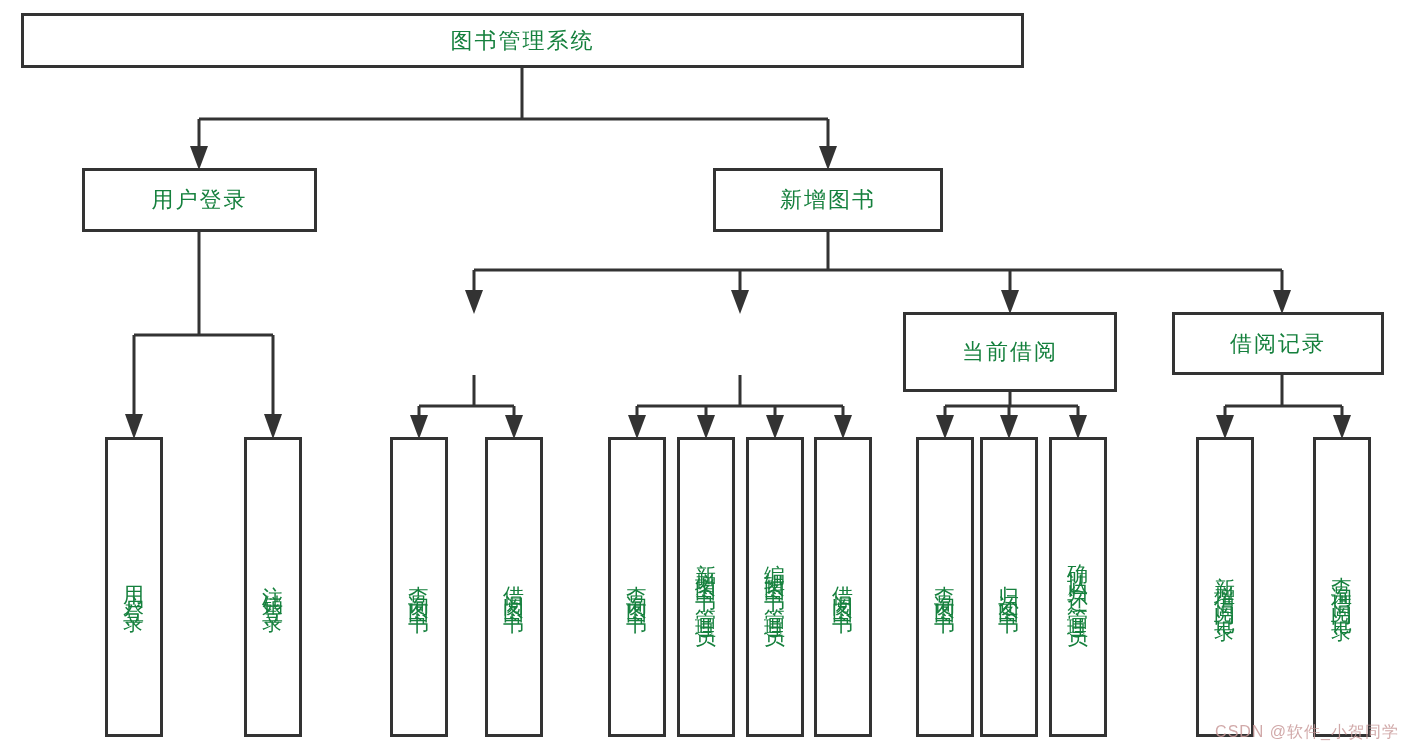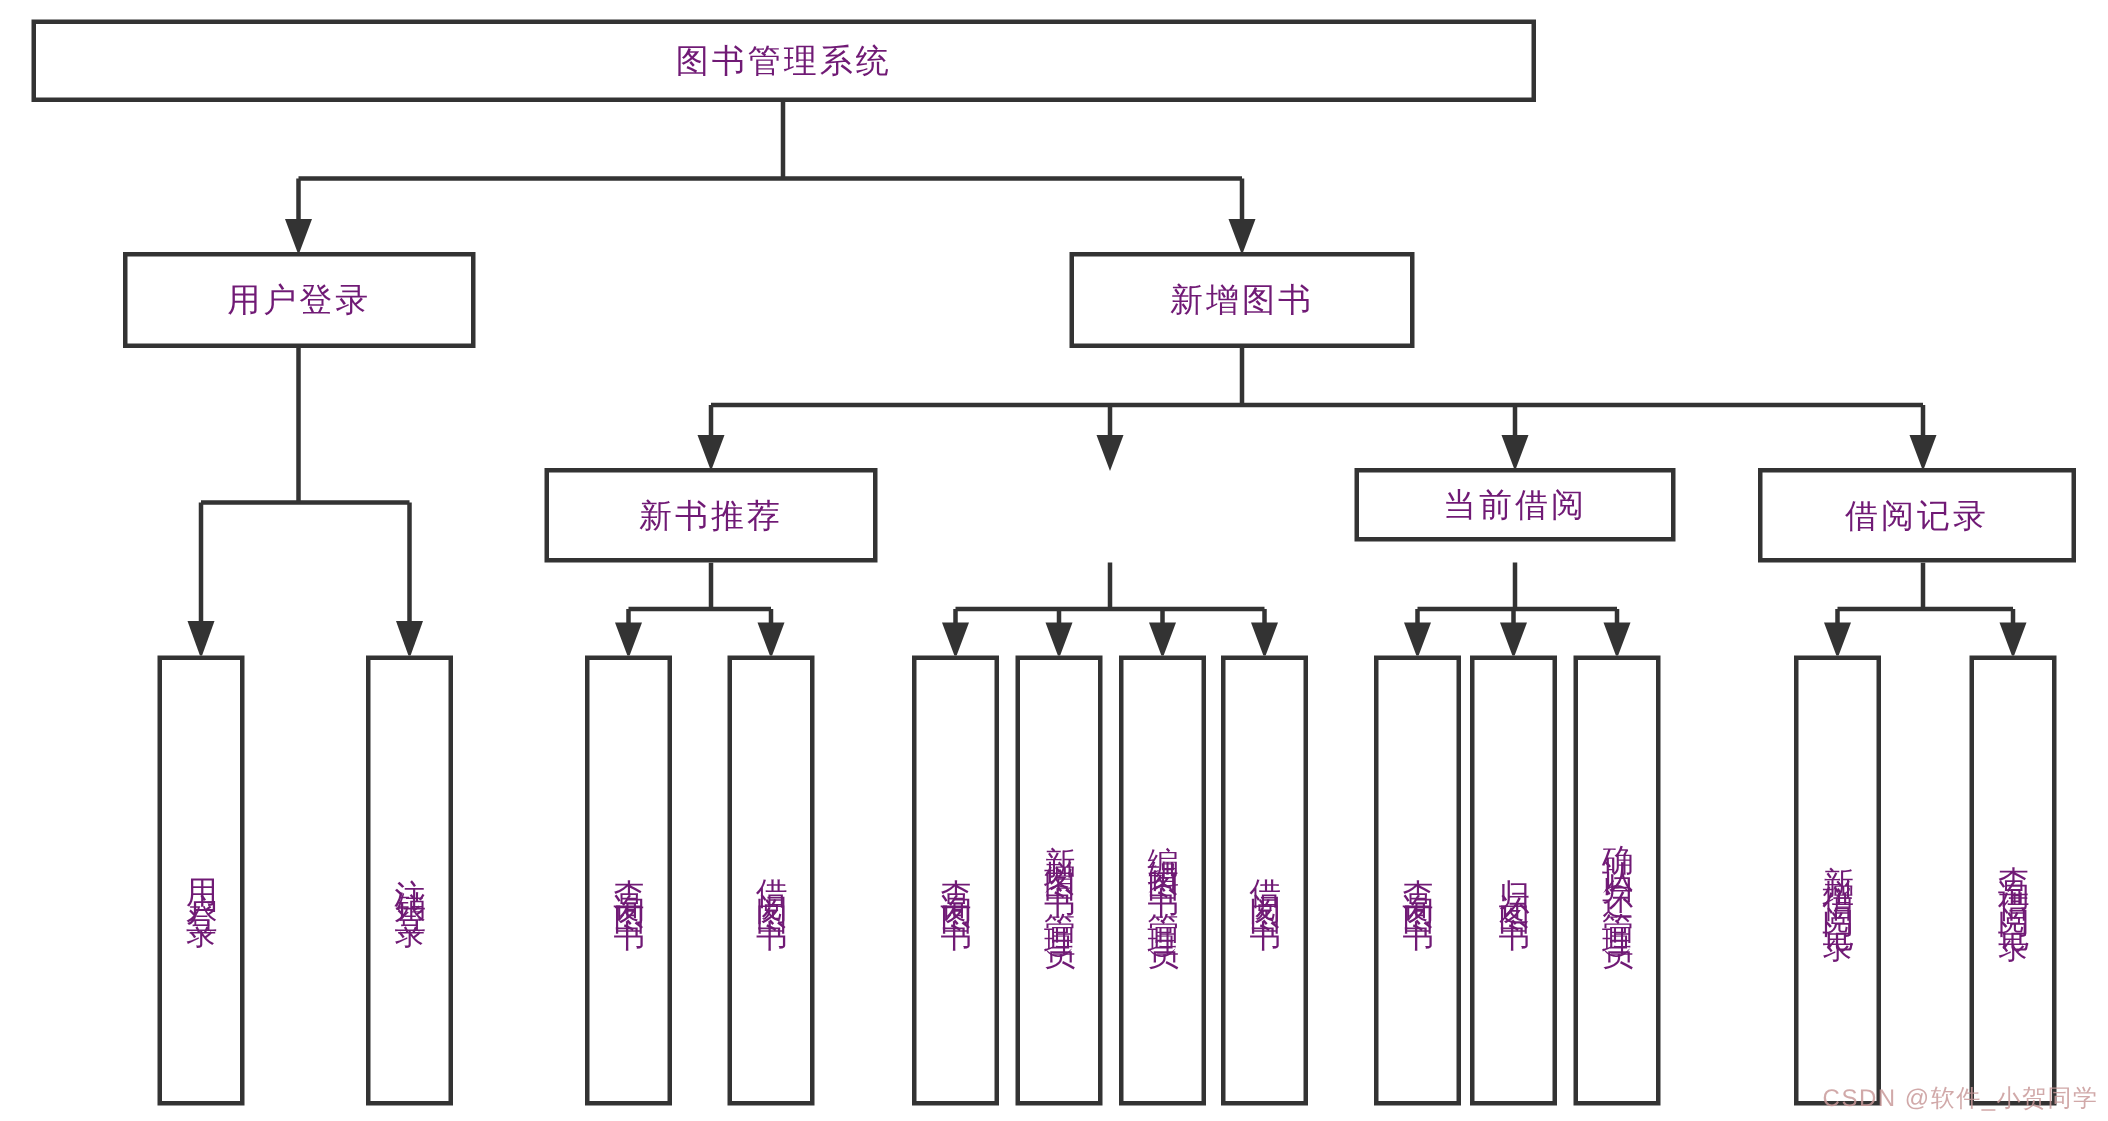--- a/index.html
+++ b/index.html
@@ -19,21 +19,21 @@
     background:#ffffff;
     border:3px solid #333333;
     display:flex;
     align-items:center;
     justify-content:center;
     z-index:2;
   }
   .node .lbl{
     font-size:22px;
     letter-spacing:2px;
-    color:#701a75;
+    color:#15803d;
     white-space:nowrap;
   }
   .leaf .lbl{
     writing-mode:vertical-lr;
     text-orientation:mixed;
     font-size:21px;
     line-height:1;
     letter-spacing:9px;
     white-space:normal;
   }
@@ -97,24 +97,21 @@
     <span class="lbl">图书管理系统</span>
   </div>
 
   <div class="node" style="left:82px;top:168px;width:235px;height:64px">
     <span class="lbl">用户登录</span>
   </div>
   <div class="node" style="left:713px;top:168px;width:230px;height:64px">
     <span class="lbl">新增图书</span>
   </div>
 
-  <div class="node" style="left:363px;top:312px;width:222px;height:63px">
-    <span class="lbl">新书推荐</span>
-  </div>
-  <div class="node" style="left:903px;top:312px;width:214px;height:49px">
+  <div class="node" style="left:903px;top:312px;width:214px;height:80px">
     <span class="lbl">当前借阅</span>
   </div>
   <div class="node" style="left:1172px;top:312px;width:212px;height:63px">
     <span class="lbl">借阅记录</span>
   </div>
 
   <div class="node leaf" style="left:105px;top:437px;width:58px;height:300px">
     <span class="lbl">用户登录</span>
   </div>
   <div class="node leaf" style="left:244px;top:437px;width:58px;height:300px">

